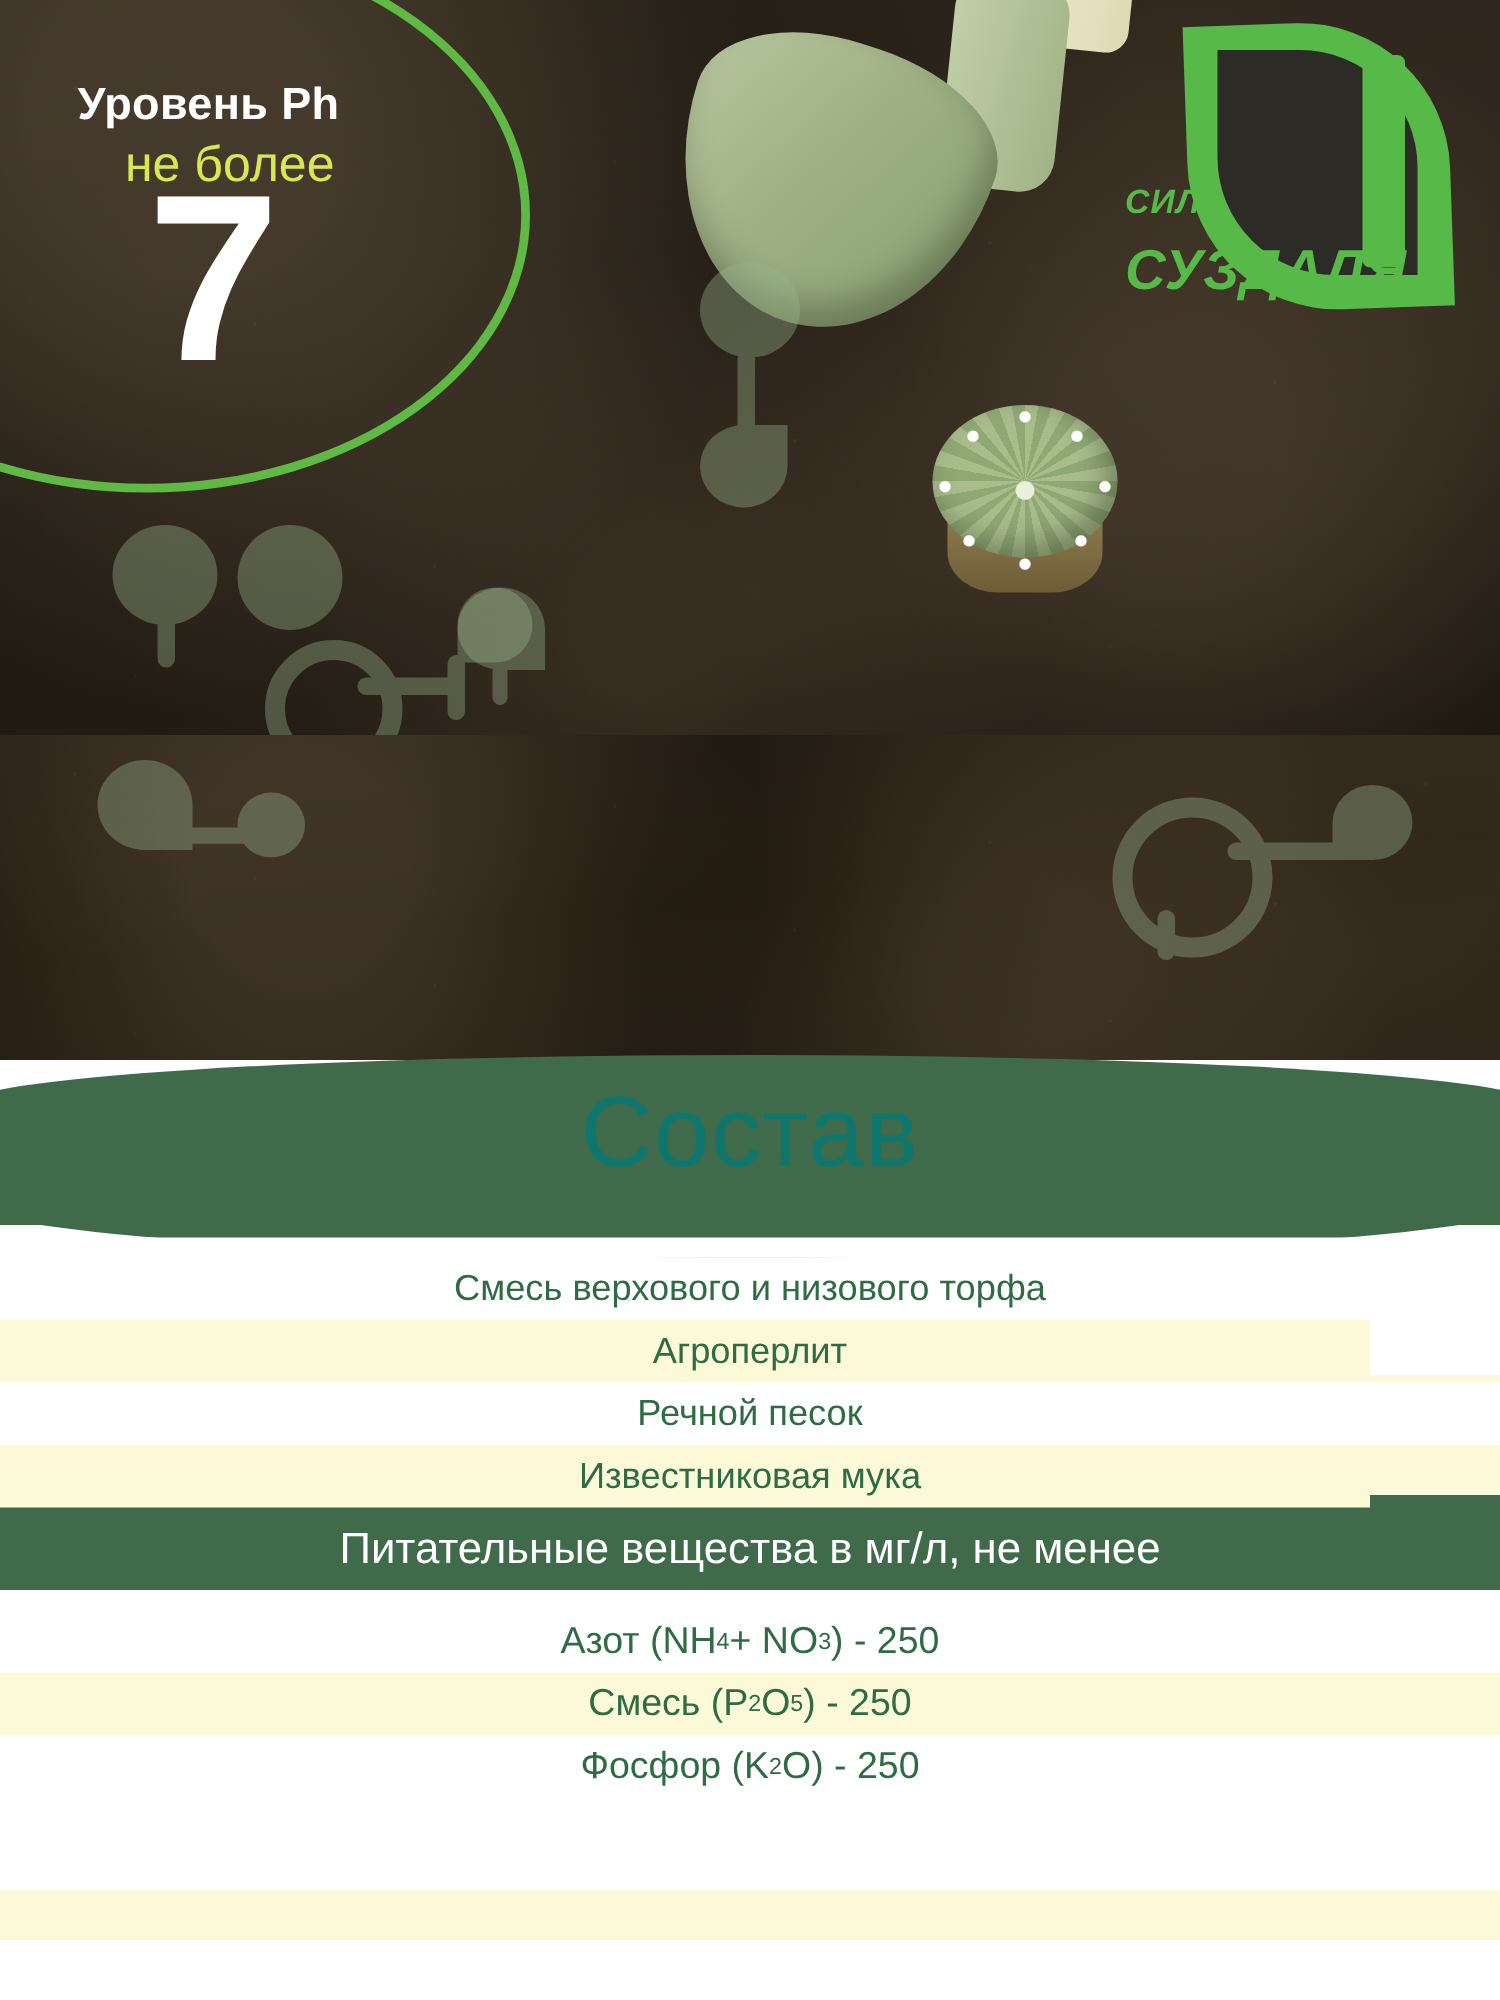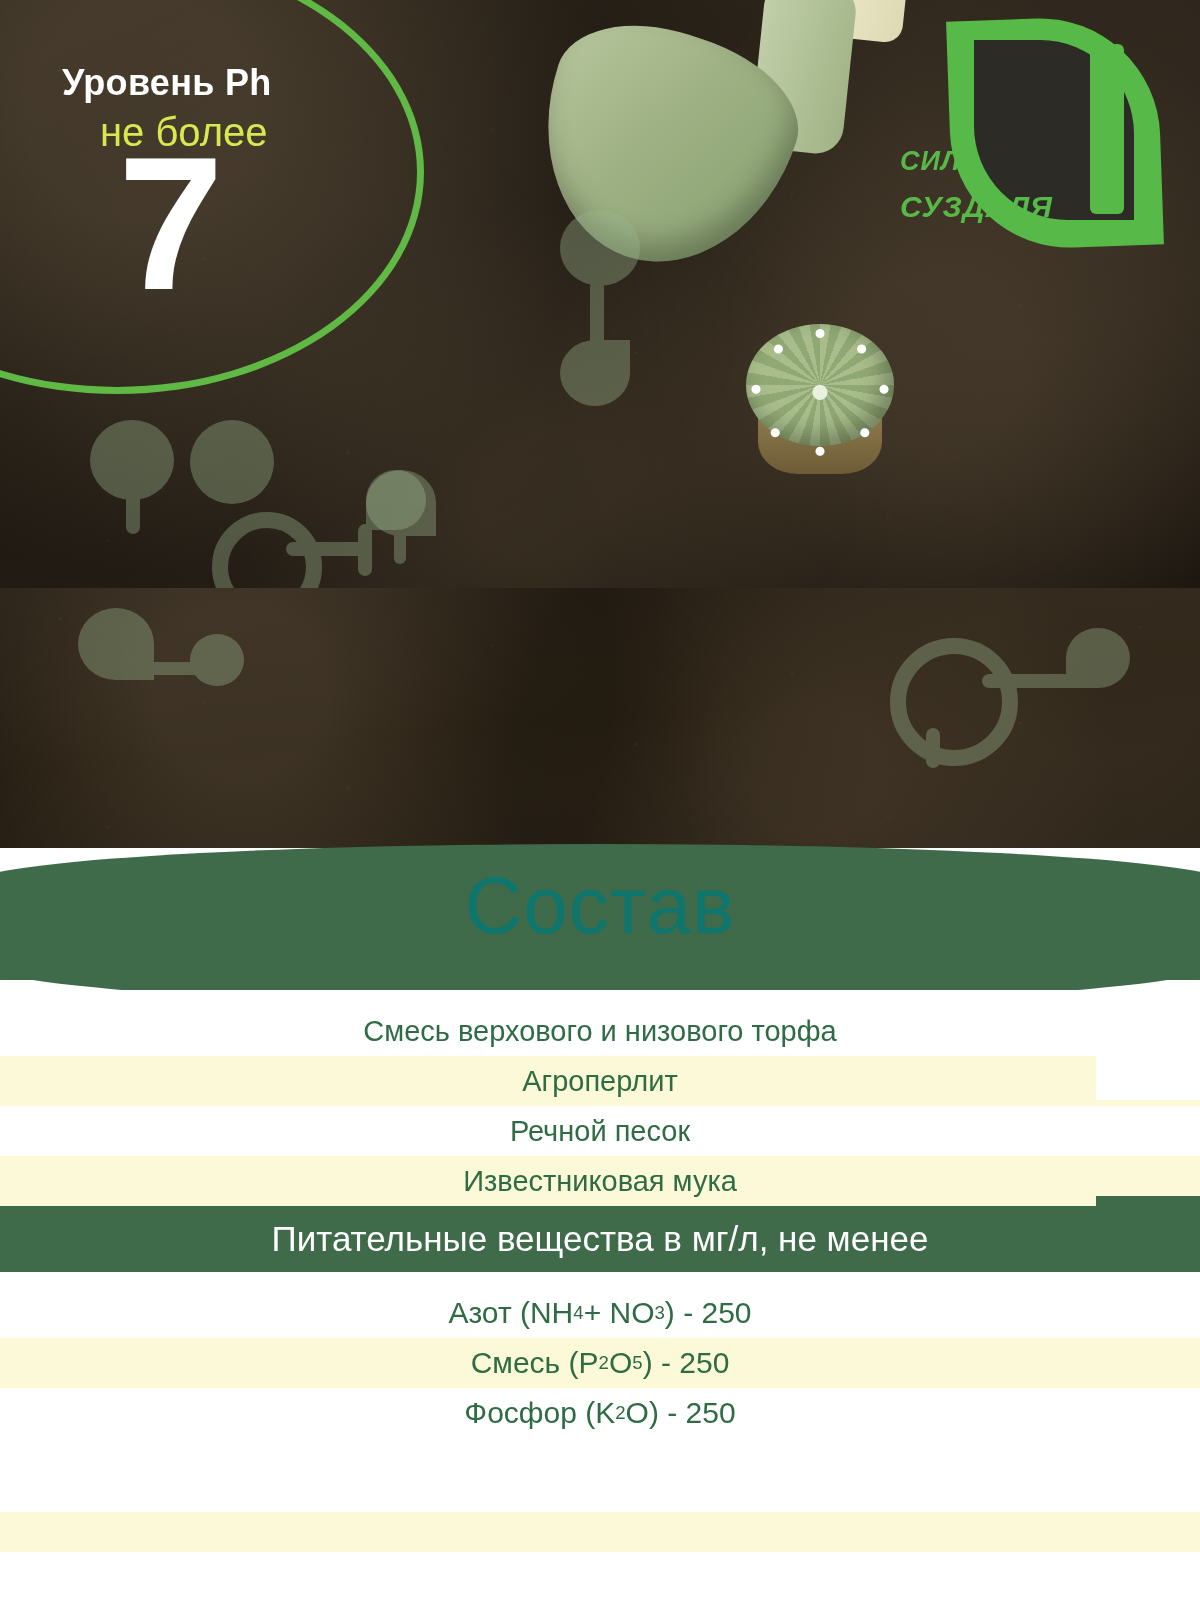--- a/index.html
+++ b/index.html
@@ -211,21 +211,21 @@
     border-radius: 6px;
   }
   .logo .word1, .logo .word2 {
     position: absolute;
     color: #57b947;
     font-weight: bold;
     font-style: italic;
     letter-spacing: 1px;
   }
   .logo .word1 { left: 0px; top: 128px; font-size: 27px; }
-  .logo .word2 { left: 0px; top: 172px; font-size: 30px; }
+  .logo .word2 { left: 0px; top: 172px; font-size: 45px; }
 
   
   .wave {
     position: absolute;
     left: 0; top: 826px;
     width: 1200px; height: 160px;
   }
   .wave .band {
     position: absolute;
     left: -30px; top: 18px;

